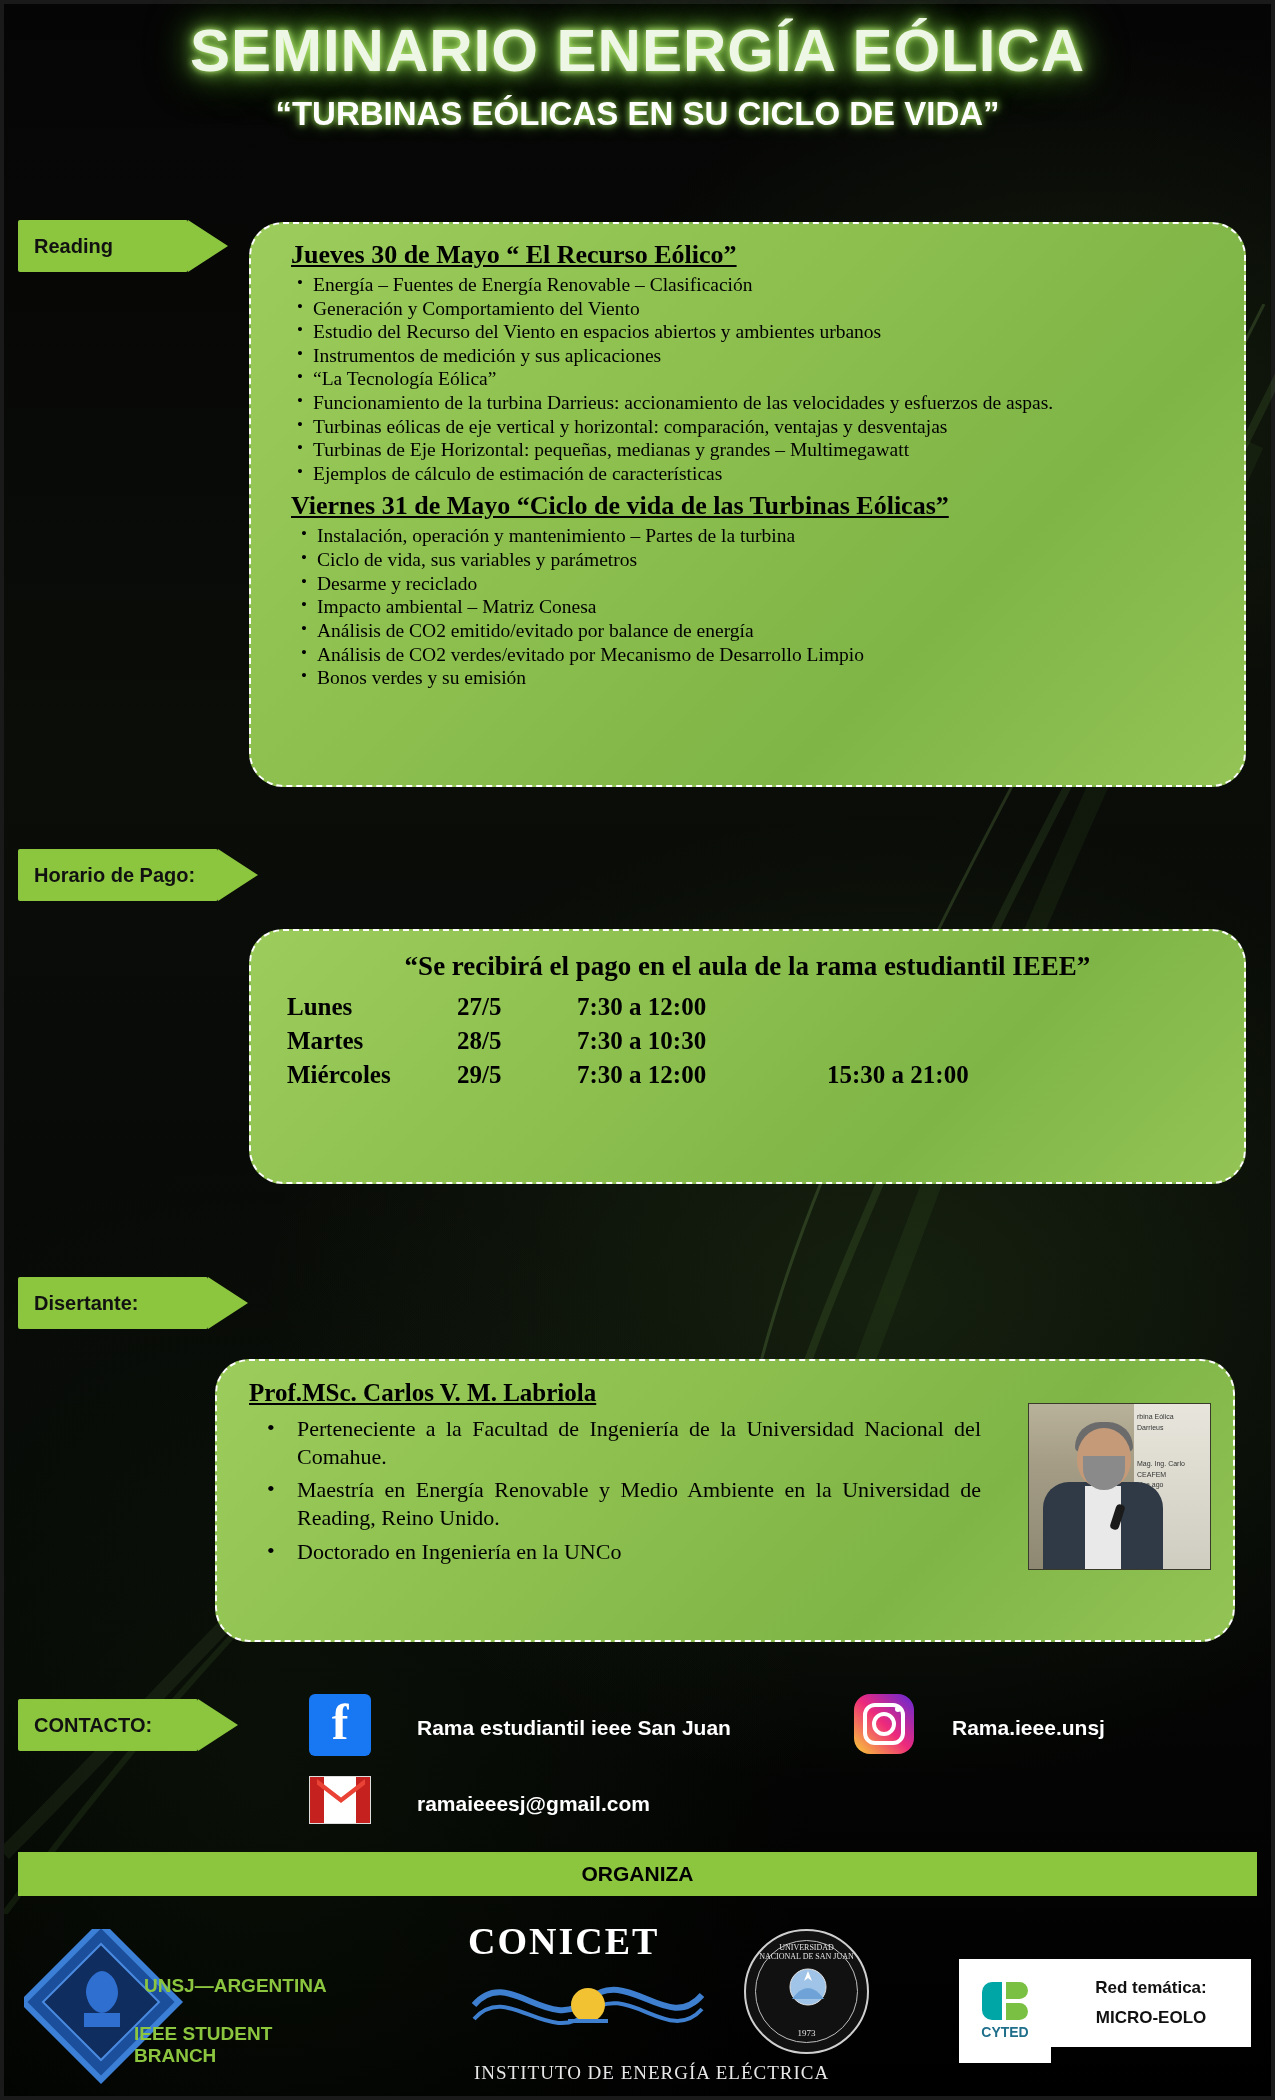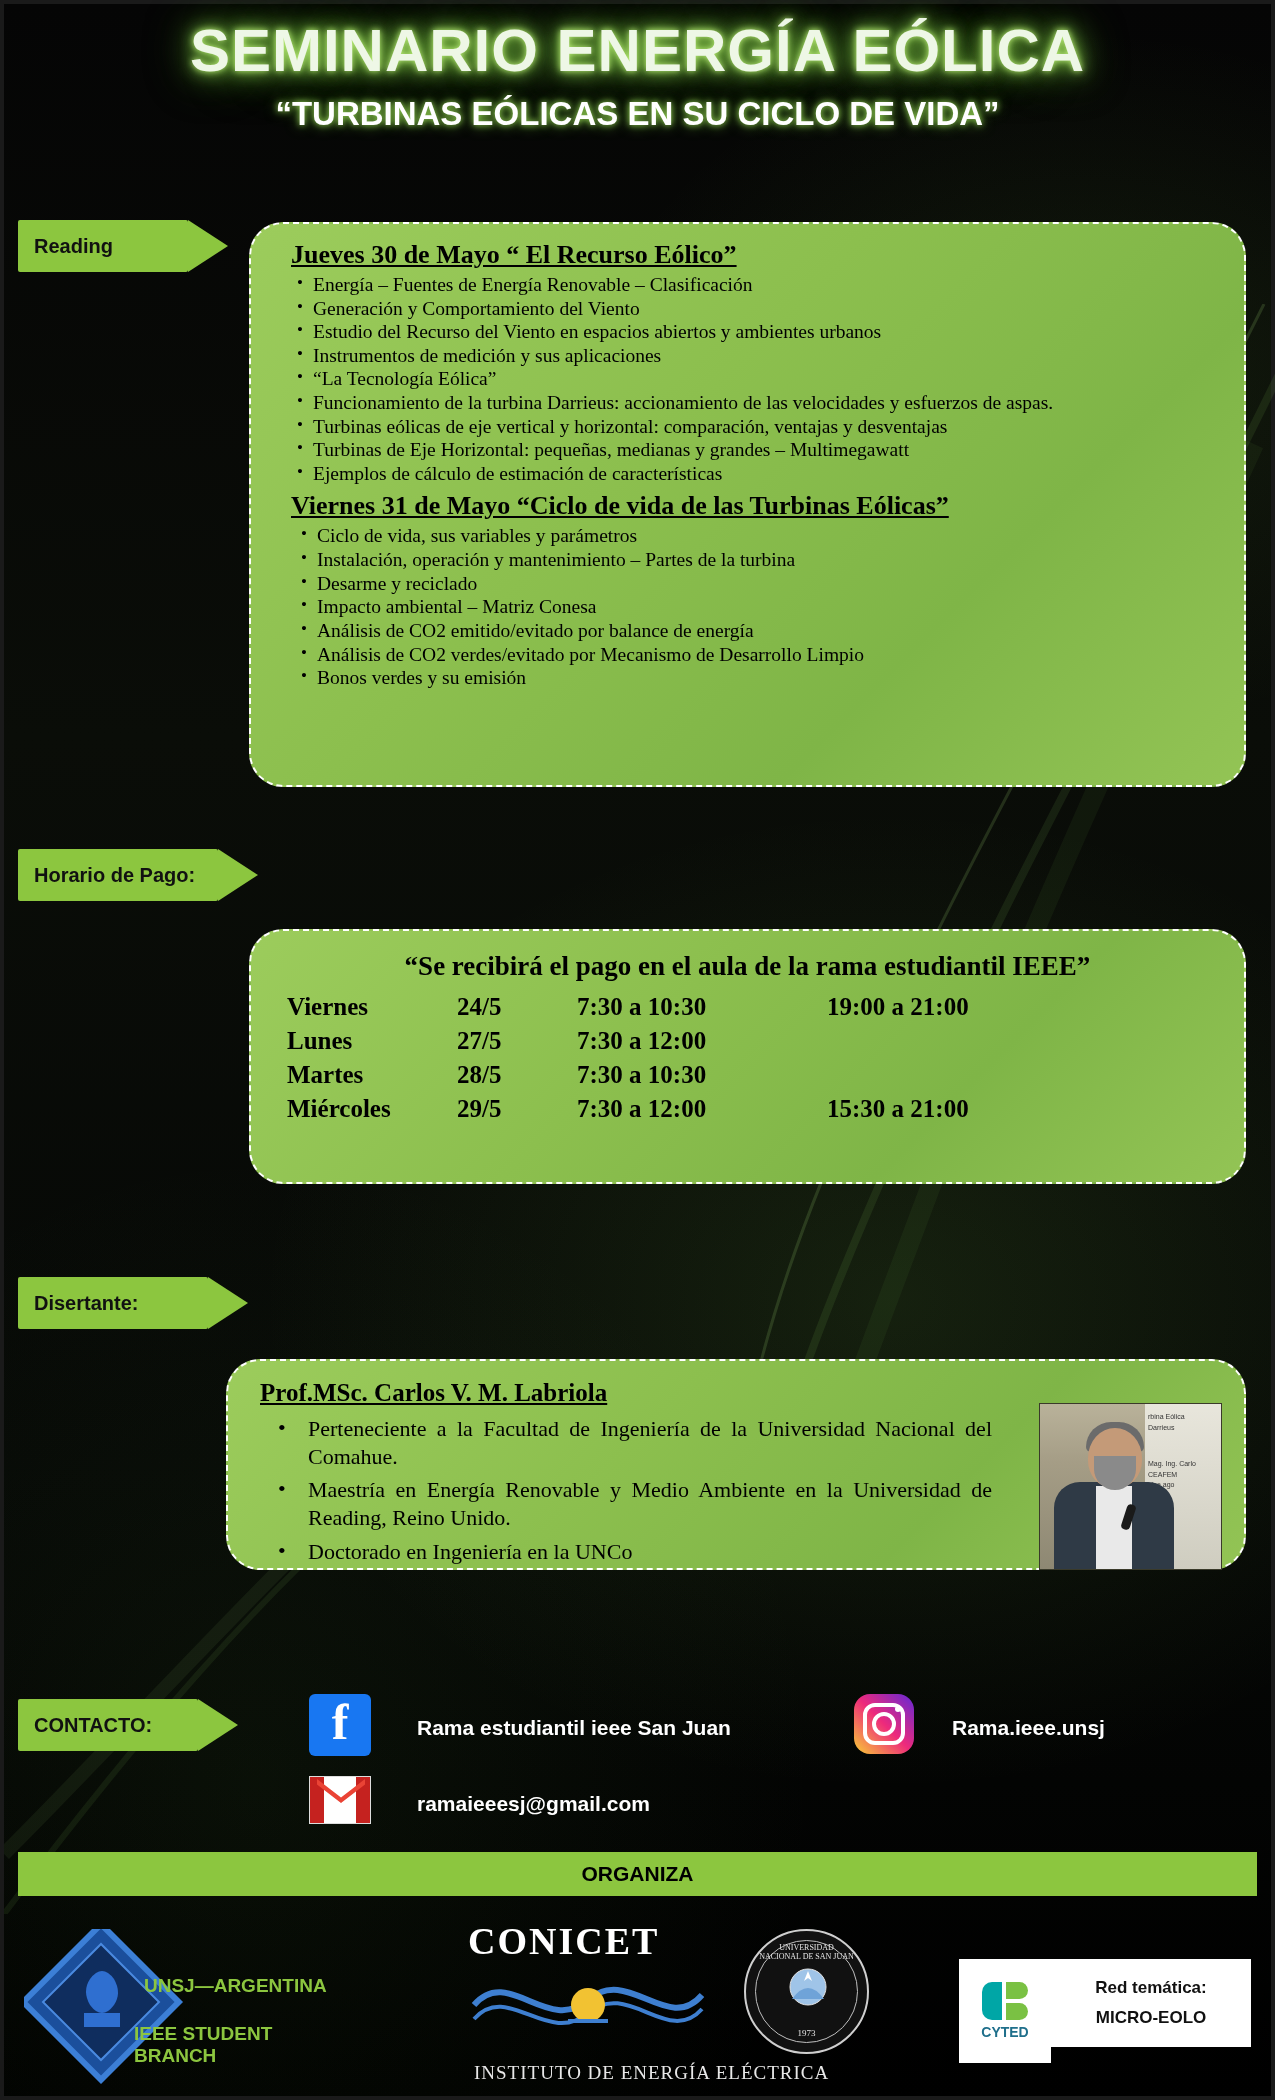--- a/index.html
+++ b/index.html
@@ -298,44 +298,38 @@
       <li>Estudio del Recurso del Viento en espacios abiertos y ambientes urbanos</li>
       <li>Instrumentos de medición y sus aplicaciones</li>
       <li>“La Tecnología Eólica”</li>
       <li>Funcionamiento de la turbina Darrieus: accionamiento de las velocidades y esfuerzos de aspas.</li>
       <li>Turbinas eólicas de eje vertical y horizontal: comparación, ventajas y desventajas</li>
       <li>Turbinas de Eje Horizontal: pequeñas, medianas y grandes – Multimegawatt</li>
       <li>Ejemplos de cálculo de estimación de características</li>
     </ul>
     <div class="panel-h" style="margin-top:6px; margin-left:18px;">Viernes 31 de Mayo “Ciclo de vida de las Turbinas Eólicas”</div>
     <ul class="topics" style="margin-left:26px;">
+      <li>Instalación, operación y mantenimiento – Partes de la turbina</li>
       <li>Ciclo de vida, sus variables y parámetros</li>
-      <li>Instalación, operación y mantenimiento – Partes de la turbina</li>
       <li>Desarme y reciclado</li>
       <li>Impacto ambiental – Matriz Conesa</li>
       <li>Análisis de CO2 emitido/evitado por balance de energía</li>
       <li>Análisis de CO2 verdes/evitado por Mecanismo de Desarrollo Limpio</li>
       <li>Bonos verdes y su emisión</li>
     </ul>
   </div>
 
   <div class="tag" style="left:14px; top:845px; width:200px;">
     <span>Horario de Pago:</span>
   </div>
 
   <div class="panel" style="left:245px; top:925px; width:997px; height:255px;">
     <div class="pago-title">“Se recibirá el pago en el aula de la rama estudiantil IEEE”</div>
     <table class="pago">
       <tbody>
-          <tr>
-        <td class="c-day">Viernes</td>
-        <td class="c-date">24/5</td>
-        <td class="c-t1">7:30 a 10:30</td>
-        <td class="c-t2">19:00 a 21:00</td>
-      </tr>
       <tr>
         <td class="c-day">Lunes</td>
         <td class="c-date">27/5</td>
         <td class="c-t1">7:30 a 12:00</td>
         <td class="c-t2"></td>
       </tr>
       <tr>
         <td class="c-day">Martes</td>
         <td class="c-date">28/5</td>
         <td class="c-t1">7:30 a 10:30</td>
@@ -348,21 +342,21 @@
         <td class="c-t2">15:30 a 21:00</td>
       </tr>
     </tbody>
       </table>
   </div>
 
   <div class="tag" style="left:14px; top:1273px; width:190px;">
     <span>Disertante:</span>
   </div>
 
-  <div class="panel" style="left:222px; top:1355px; width:1020px; height:211px;">
+  <div class="panel" style="left:211px; top:1355px; width:1020px; height:283px;">
     <div class="dis-name">Prof.MSc. Carlos V. M. Labriola</div>
     <ul class="dis">
       <li>Perteneciente a la Facultad de Ingeniería de la Universidad Nacional del Comahue.</li>
       <li>Maestría en Energía Renovable y Medio Ambiente en la Universidad de Reading, Reino Unido.</li>
       <li>Doctorado en Ingeniería en la UNCo</li>
     </ul>
     <div class="photo">
       <div class="slide"></div>
       <div class="slidetxt">
         <div>rbina Eólica</div>

